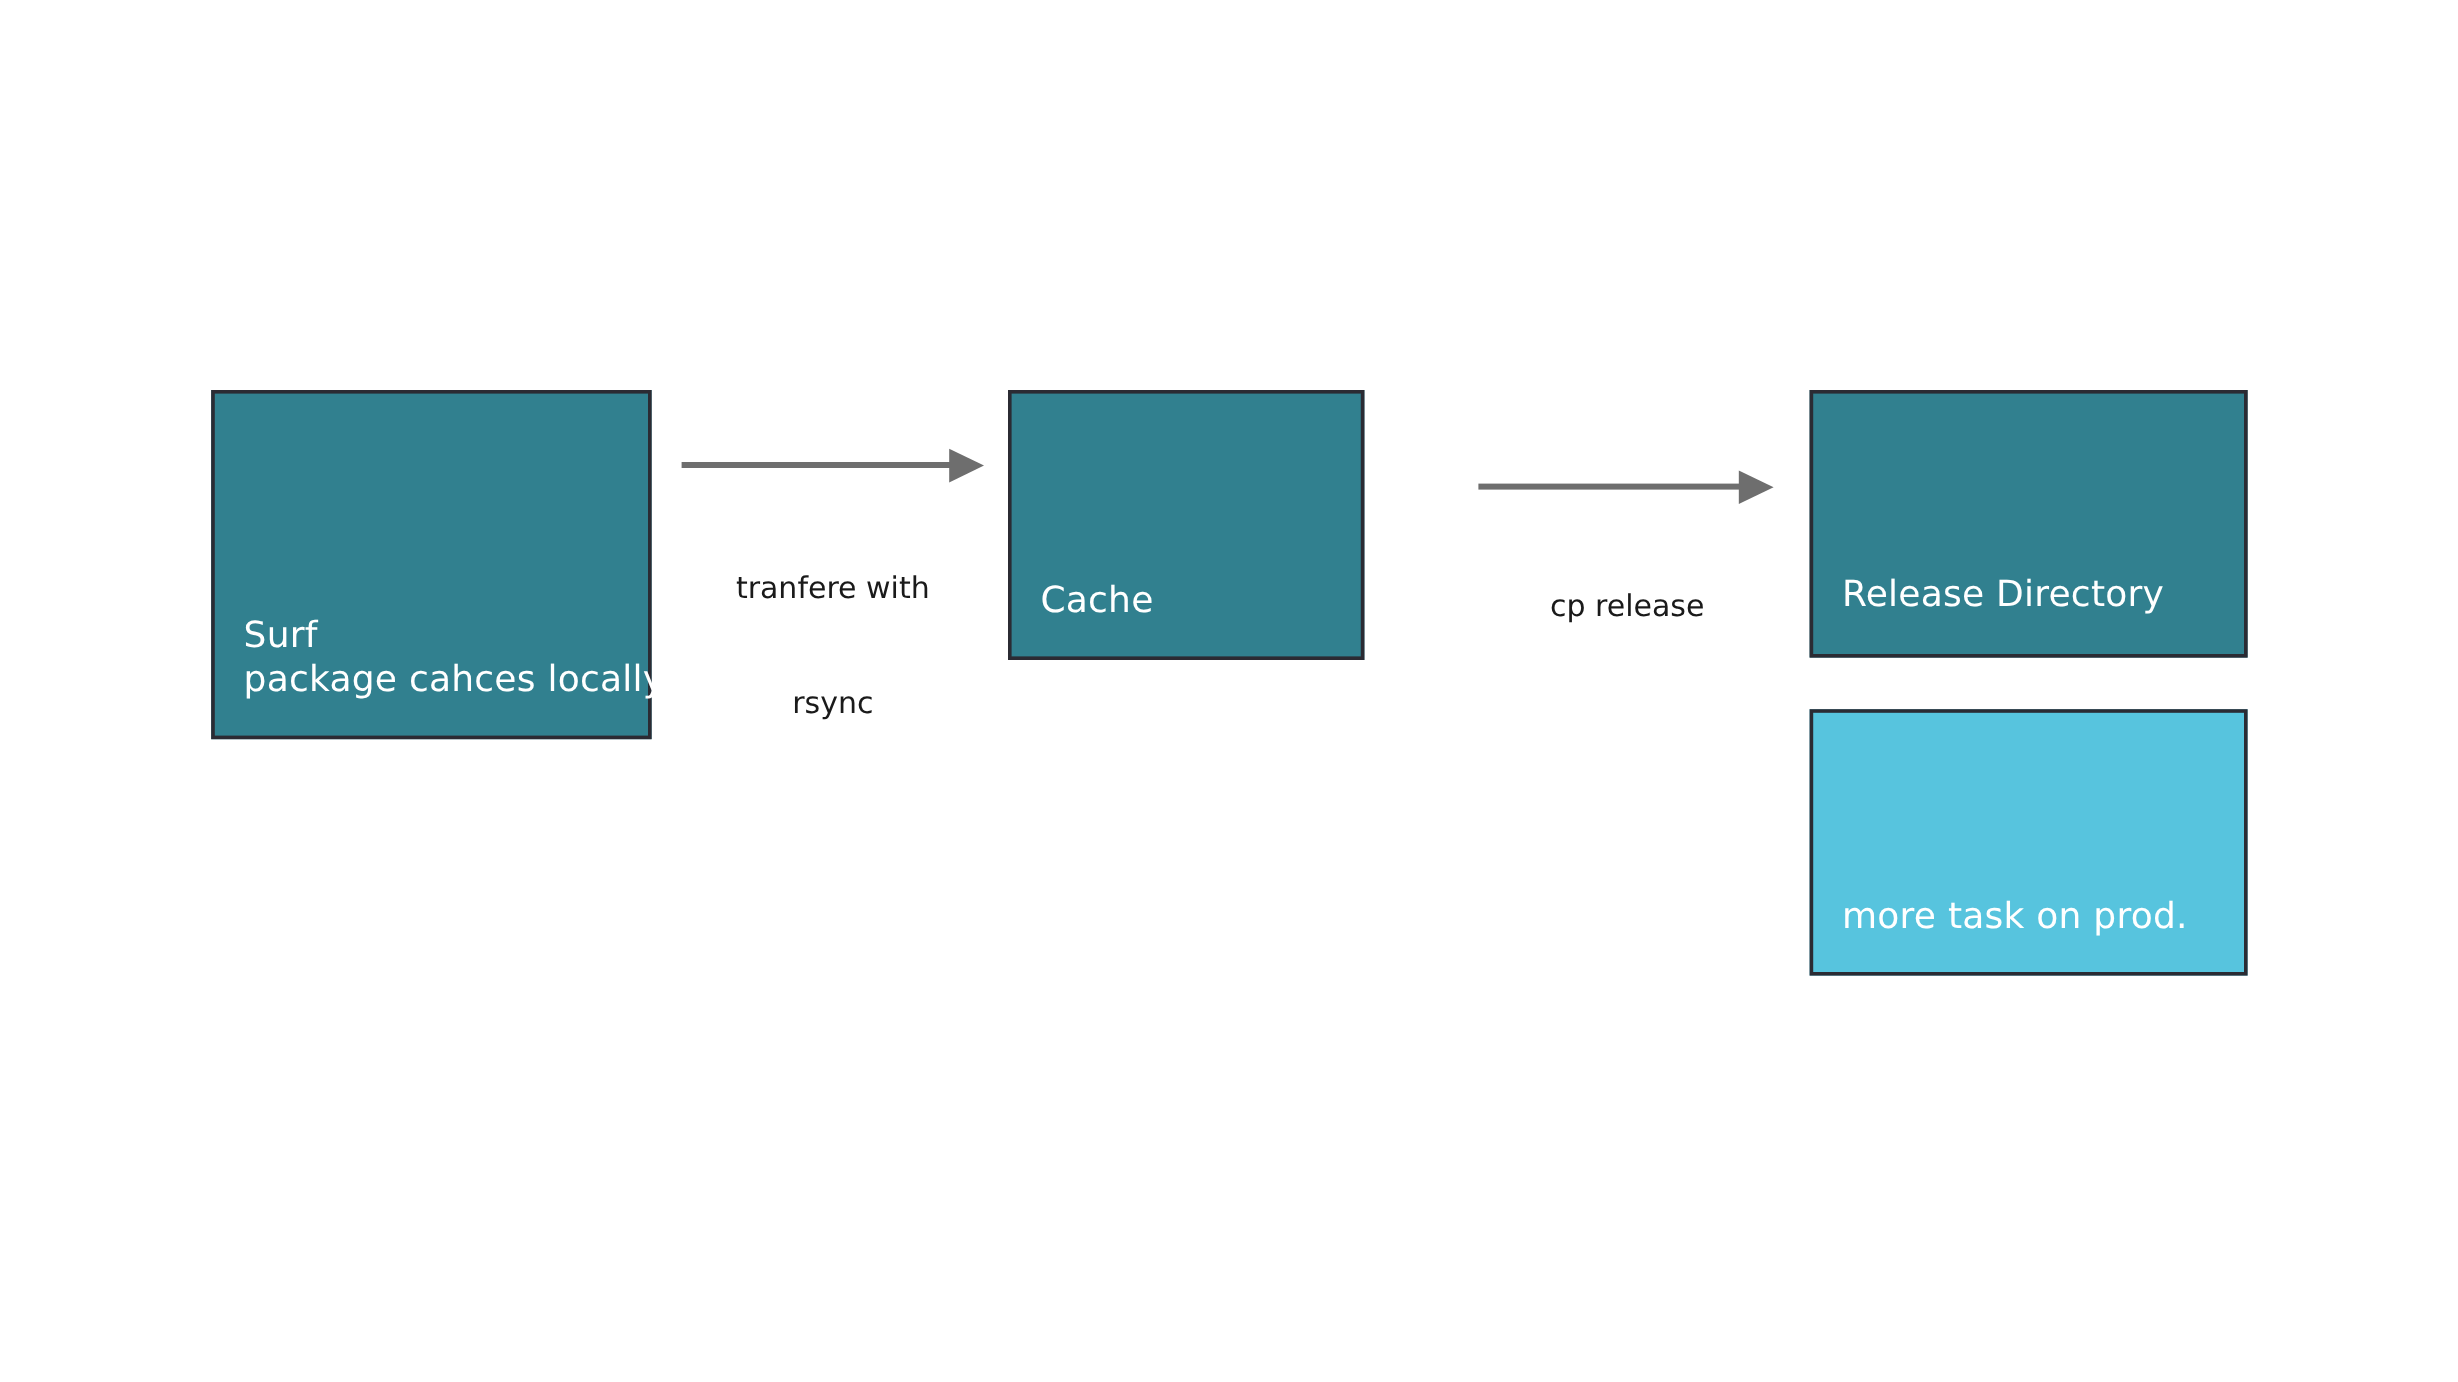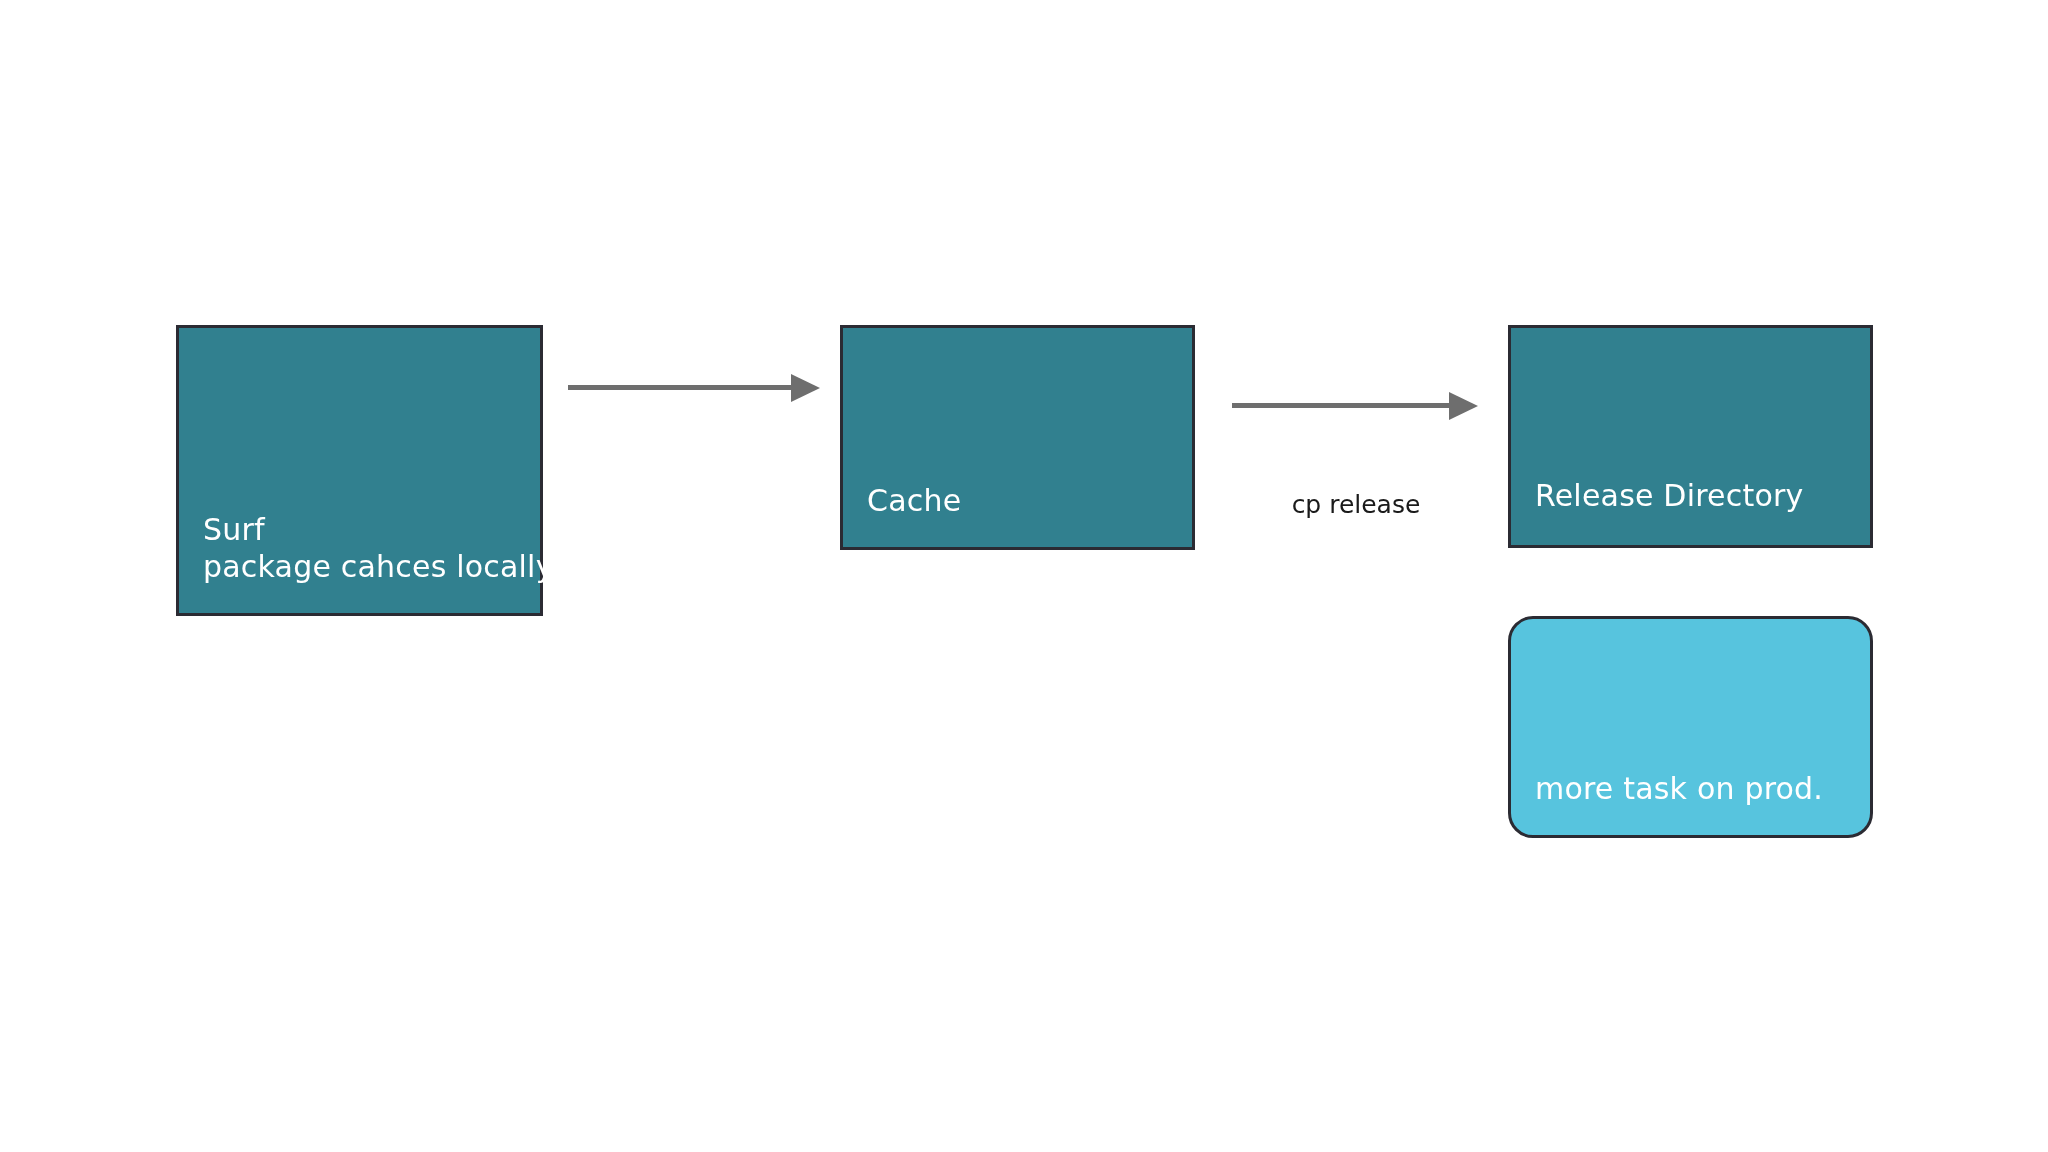--- a/index.html
+++ b/index.html
@@ -36,25 +36,25 @@
     color: #ffffff;
     font-size: 30px;
     line-height: 37px;
     font-weight: 400;
     letter-spacing: 0.2px;
     white-space: pre;
   }
 
   
   #node-surf    { left: 176px;  top: 325px; width: 367px; height: 291px; }
-  #node-cache   { left: 840px;  top: 325px; width: 355px; height: 225px; }
+  #node-cache   { left: 840px;  top: 325px; width: 297px; height: 225px; }
   #node-release { left: 1508px; top: 325px; width: 365px; height: 223px;
                   justify-content: center; padding: 0 0 0 24px; }
   #node-release .node-line:first-child { margin-top: 118px; }
-  #node-moretask{ left: 1508px; top: 616px; width: 365px; height: 222px; border-radius: 25px; }
+  #node-moretask{ left: 1508px; top: 591px; width: 365px; height: 222px; }
 
   
   .edge {
     position: absolute;
     height: 40px;
   }
   .edge .shaft {
     position: absolute;
     left: 0;
     top: 17px;
@@ -97,20 +97,24 @@
 
   <div class="node teal" id="node-surf">
     <div class="node-line">Surf</div>
     <div class="node-line">package cahces locally</div>
   </div>
 
   <div class="edge" id="edge-rsync">
     <div class="shaft"></div>
     <div class="head"></div>
   </div>
+  <div class="edge-label" id="label-rsync">
+    <div>tranfere with</div>
+    <div>rsync</div>
+  </div>
 
   <div class="node teal" id="node-cache">
     <div class="node-line">Cache</div>
   </div>
 
   <div class="edge" id="edge-cprelease">
     <div class="shaft"></div>
     <div class="head"></div>
   </div>
   <div class="edge-label" id="label-cprelease">

